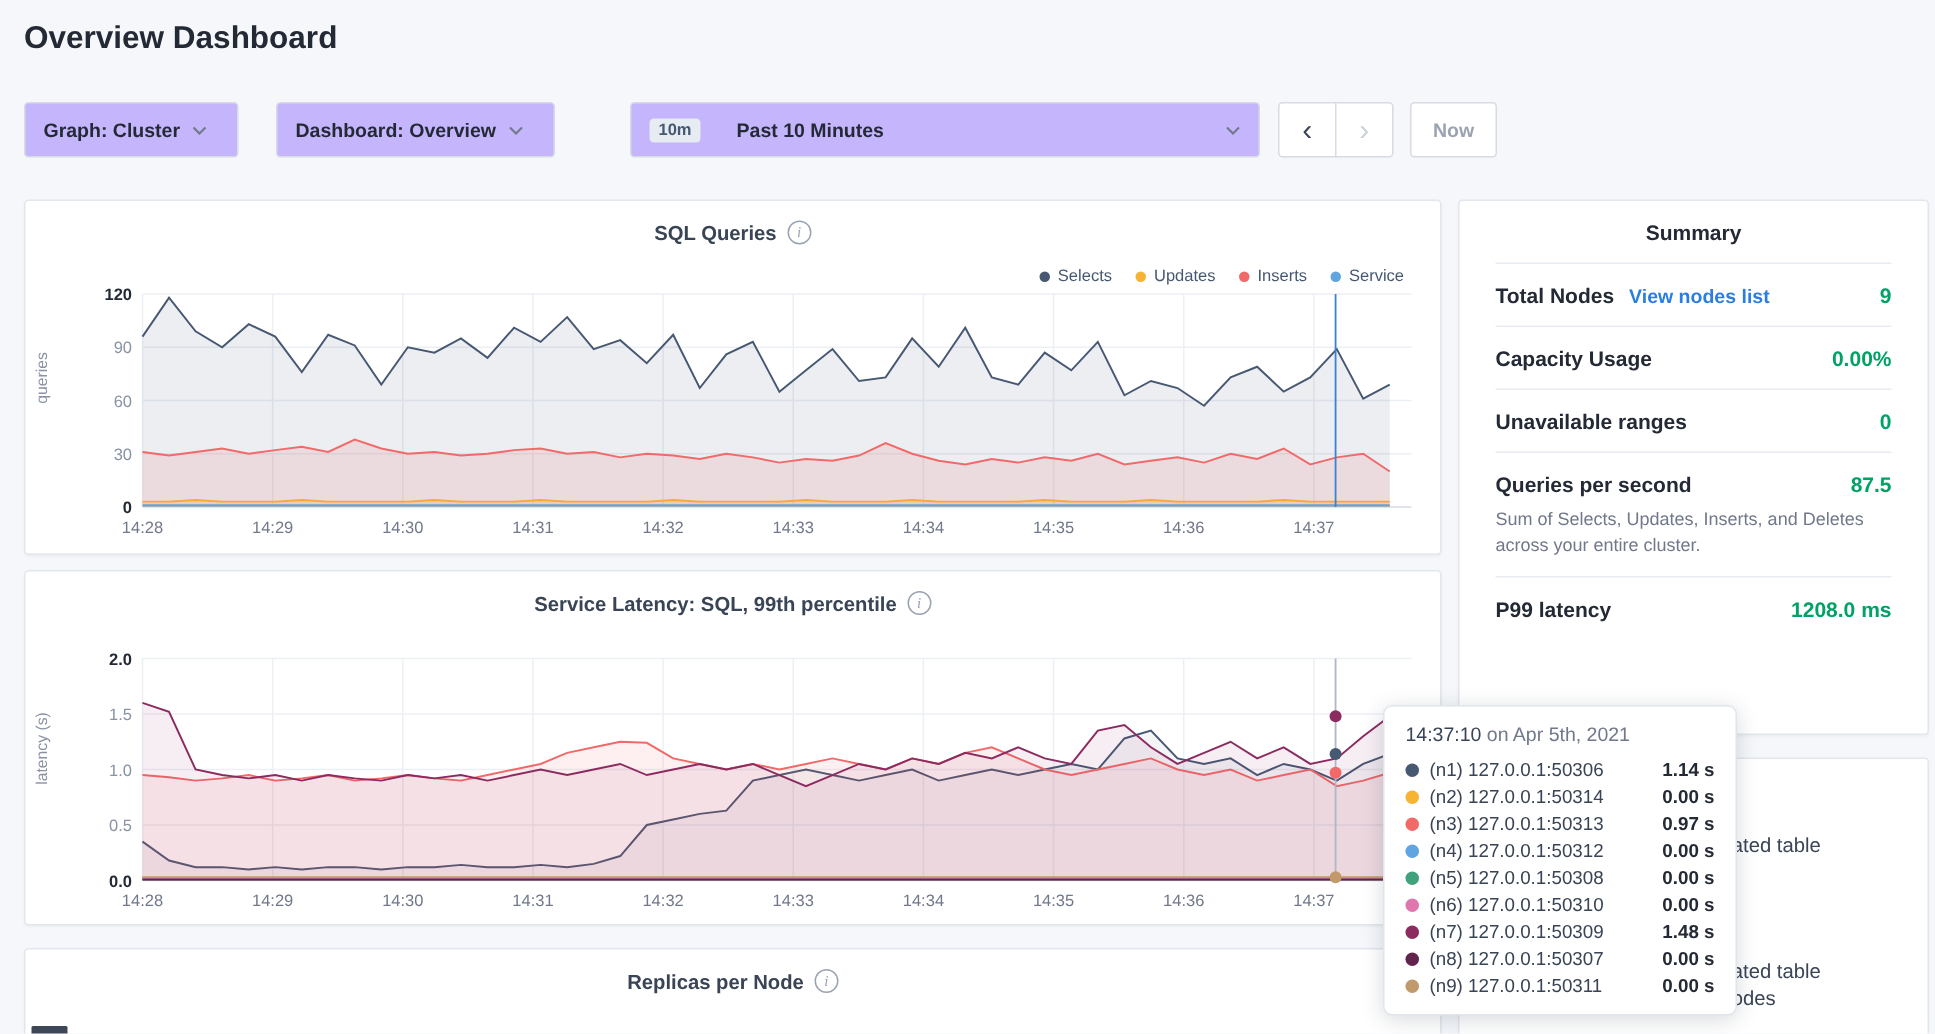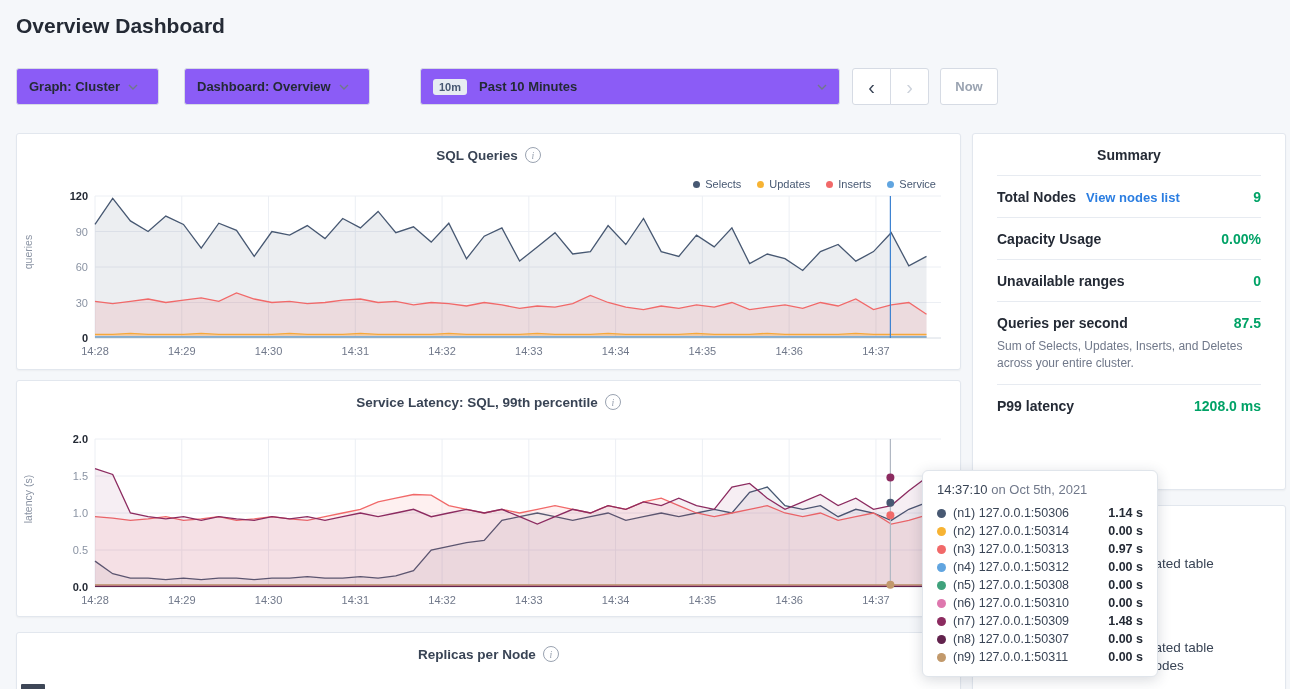--- a/index.html
+++ b/index.html
@@ -14,21 +14,21 @@
   svg { font-family: inherit; }
 
   .page-title {
     position: absolute; left: 16px; top: 14px;
     font-size: 21px; font-weight: 700; color: #242a35;
   }
 
   
   .ctl {
     position: absolute; top: 68px; height: 37px;
-    background: #8b5cf6; border: 1px solid #d6dbe4; border-radius: 3px;
+    background: #c4b5fd; border: 1px solid #d6dbe4; border-radius: 3px;
     display: flex; align-items: center; gap: 8px;
     font-size: 13px; font-weight: 700; color: #242a35;
     padding: 0 12px; cursor: pointer;
   }
   .caret { width: 10px; height: 6px; flex: 0 0 auto; }
   .badge {
     background: #e7ecf2; color: #475872; font-size: 11px; font-weight: 700;
     border-radius: 3px; padding: 2px 6px;
   }
   .arrow-btn {
@@ -135,21 +135,21 @@
     </svg>
 </div>
 
 <div class="ctl" style="left:184px; width:186px;">
   <span>Dashboard: Overview</span>
   <svg class="caret" viewBox="0 0 10 6">
       <polyline points="1,1 5,5 9,1" fill="none" stroke="#70788a" stroke-width="1.4"></polyline>
     </svg>
 </div>
 
-<div class="ctl" style="left:420px; width:420px; gap:12px;">
+<div class="ctl" style="left:420px; width:420px; gap:24px;">
   <span class="badge">10m</span>
   <span>Past 10 Minutes</span>
   <svg class="caret" style="margin-left:auto;" viewBox="0 0 10 6">
       <polyline points="1,1 5,5 9,1" fill="none" stroke="#70788a" stroke-width="1.4"></polyline>
     </svg>
 </div>
 
 <div class="arrow-btn" style="left:852px; border-radius:3px 0 0 3px;">
   <span>‹</span>
 </div>
@@ -338,21 +338,21 @@
 </div>
 
 <div class="card" id="events-card">
   <span class="event-frag" id="event-frag-0">eated table</span>
   <span class="event-frag" id="event-frag-1">eated table</span>
   <span class="event-frag" id="event-frag-2">nodes</span>
 </div>
 
 <div class="tooltip">
   <div class="tt-head">
-    <span class="tt-time">14:37:10</span><span class="tt-date"> on Oct 5th, 2021</span>
+    <span class="tt-time">14:37:10</span><span class="tt-date"> on Apr 5th, 2021</span>
   </div>
   <div>
       <div class="tt-row">
         <span class="tt-dot" style="background: rgb(71, 88, 114);"></span>
         <span class="tt-label">(n1) 127.0.0.1:50306</span>
         <span class="tt-value">1.14 s</span>
       </div>
       <div class="tt-row">
         <span class="tt-dot" style="background: rgb(247, 179, 51);"></span>
         <span class="tt-label">(n2) 127.0.0.1:50314</span>

